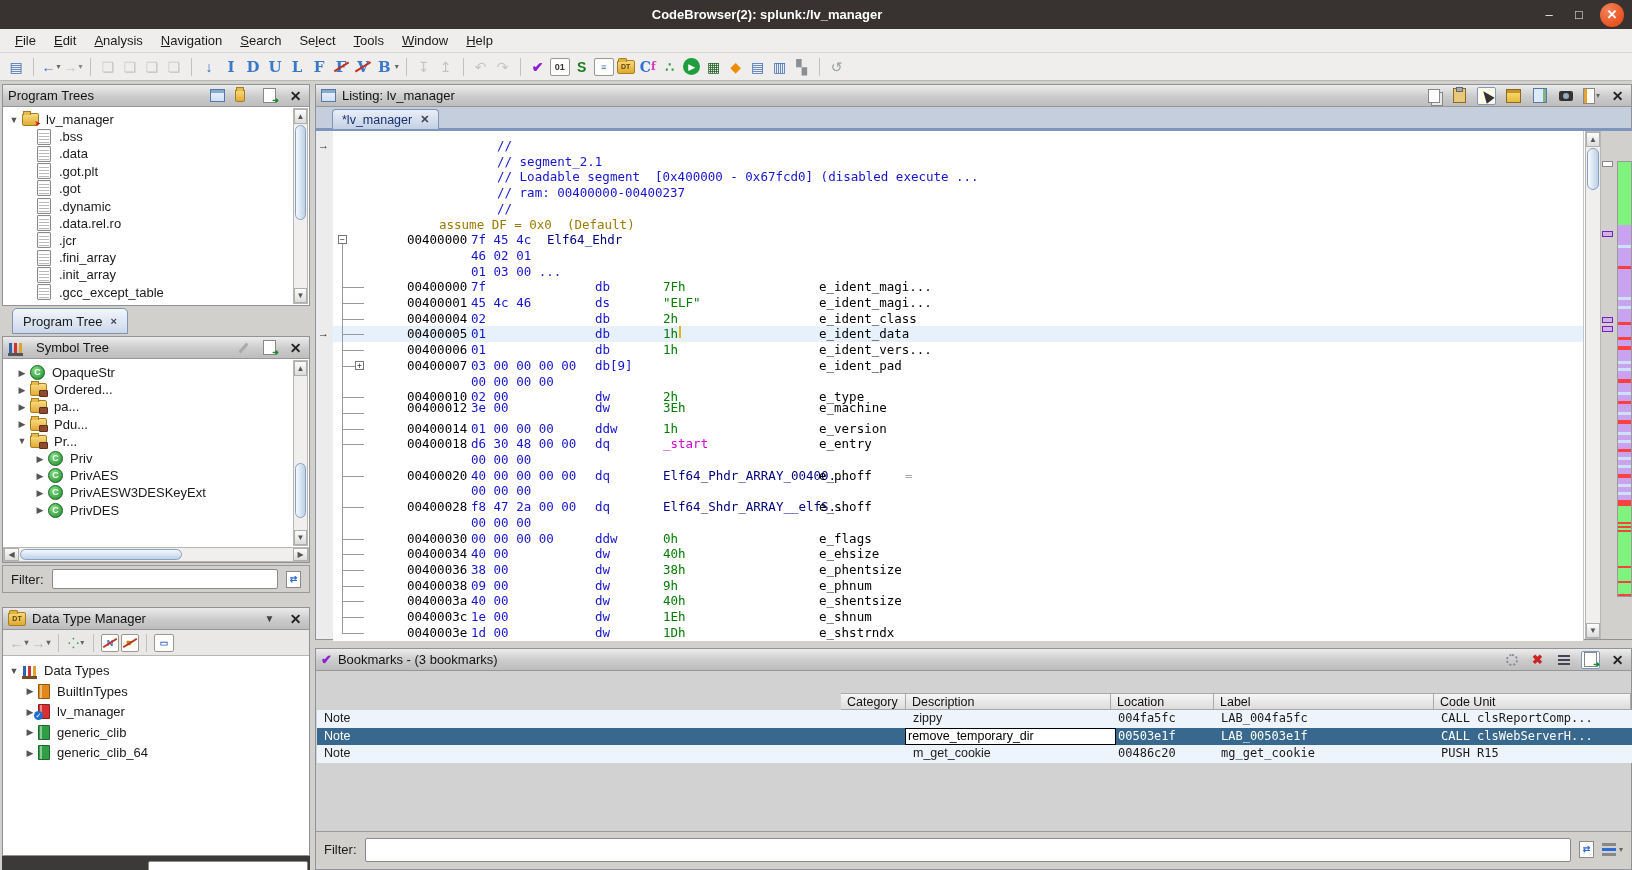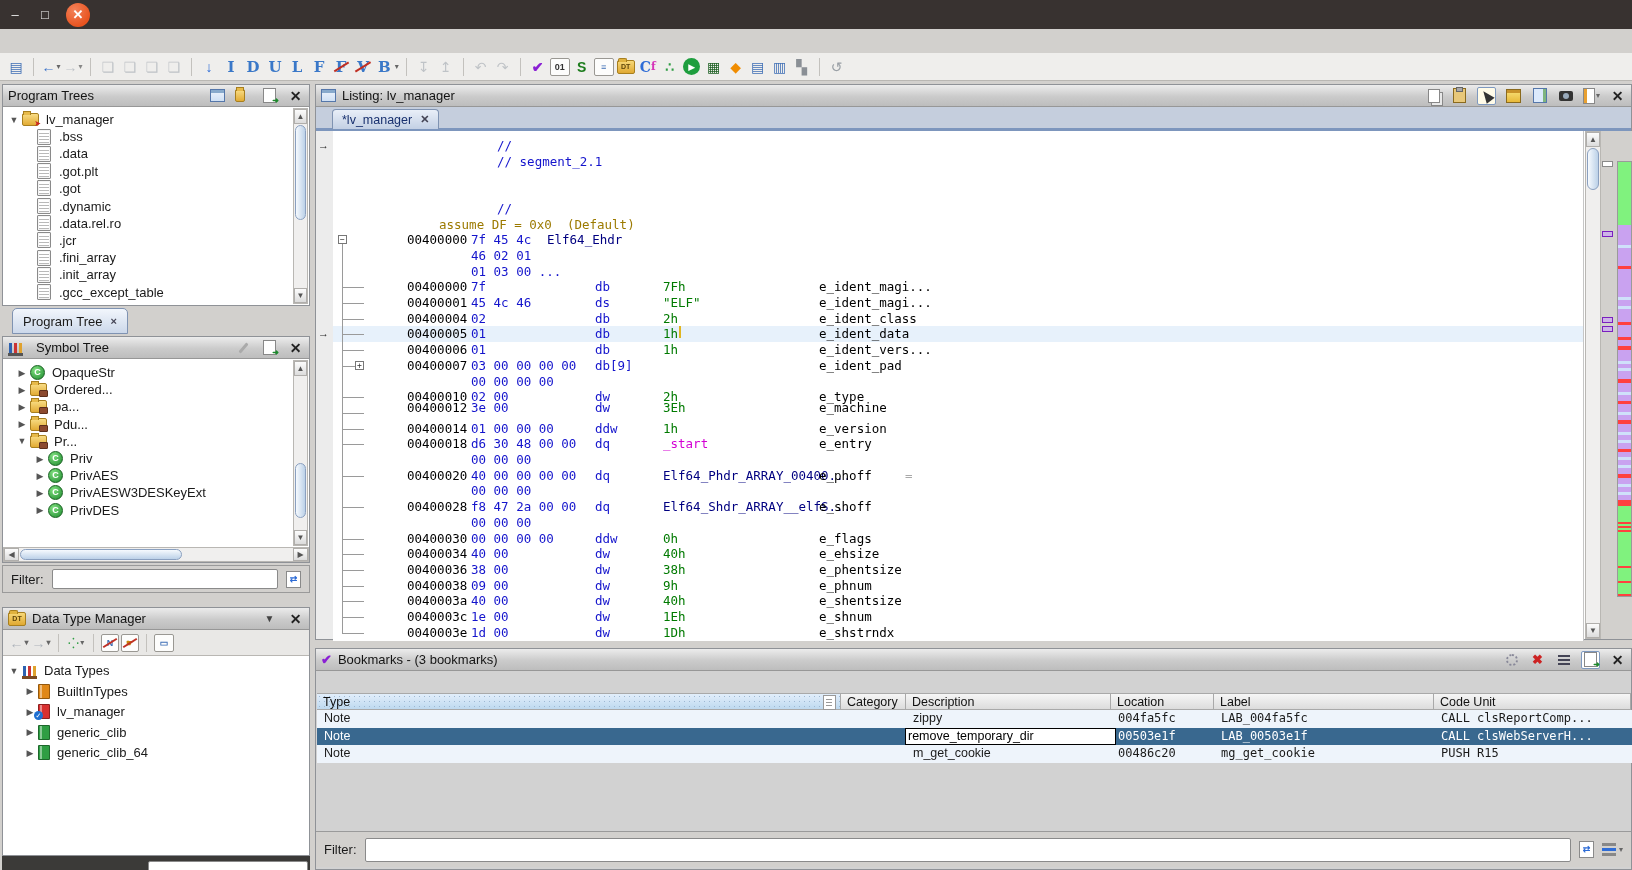--- a/index.html
+++ b/index.html
@@ -129,25 +129,37 @@
   .i-pencil{display:inline-block;width:3px;height:12px;background:#aaa;transform:rotate(40deg);border-radius:1px;}
   .i-table{display:inline-block;width:13px;height:11px;background:linear-gradient(#eef4fc,#cfe0f4);border:1px solid #5577aa;box-shadow:inset 0 3px 0 #88aacc;}
   .redx{color:#c22;font-weight:bold;}
 </style>
 </head>
 <body>
 
 <div id="app">
 
   <div id="titlebar" class="abs">
+    <div class="title">CodeBrowser(2): splunk:/lv_manager</div>
     <div class="winbtn">–</div>
     <div class="winbtn">□</div>
     <div id="win-close">✕</div>
   </div>
 
+  <div id="menubar" class="abs">
+      <span class="menu-item"><u>F</u>ile</span>
+      <span class="menu-item"><u>E</u>dit</span>
+      <span class="menu-item"><u>A</u>nalysis</span>
+      <span class="menu-item"><u>N</u>avigation</span>
+      <span class="menu-item"><u>S</u>earch</span>
+      <span class="menu-item">Se<u>l</u>ect</span>
+      <span class="menu-item"><u>T</u>ools</span>
+      <span class="menu-item"><u>W</u>indow</span>
+      <span class="menu-item"><u>H</u>elp</span>
+    </div>
 
   <div id="toolbar" class="abs">
       <span class="ticon">
         <span style="color: rgb(63, 111, 181);">▤</span>
       </span>
       <span class="tsep"></span>
       <span class="ticon">
         <span style="color: rgb(59, 114, 201); font-weight: bold;">←</span>
         <span class="dd">▾</span>
       </span>
@@ -512,20 +524,22 @@
       </div>
     </div>
     <div style="position:absolute;left:0;top:46px;width:1315px;height:508px;" id="listing-content">
       <div style="position:absolute;left:0;top:0;width:17px;height:100%;background:#ececec;border-right:1px solid #cfcfcf;" id="listing-margin">
           <div class="margin-arrow" style="top: 8px;">→</div>
           <div class="margin-arrow" style="top: 196.4px;">→</div>
         </div>
       <div id="listing-white">
           <div class="lline" style="top: 7px;"><span class="c-comment" style="left: 164px;">//</span></div>
           <div class="lline" style="top: 22.7px;"><span class="c-comment" style="left: 164px;">// segment_2.1</span></div>
+          <div class="lline" style="top: 38.4px;"><span class="c-comment" style="left: 164px;">// Loadable segment  [0x400000 - 0x67fcd0] (disabled execute ...</span></div>
+          <div class="lline" style="top: 54.1px;"><span class="c-comment" style="left: 164px;">// ram: 00400000-00400237</span></div>
           <div class="lline" style="top: 69.8px;"><span class="c-comment" style="left: 164px;">//</span></div>
           <div class="lline" style="top: 85.5px;"><span class="c-assume" style="left: 106px;">assume DF = 0x0  (Default)</span></div>
           <div class="lline" style="top: 101.2px;"><span class="c-addr" style="left: 74px;">00400000</span><span class="c-bytes" style="left: 138px;">7f 45 4c</span><span class="c-label" style="left: 214px;">Elf64_Ehdr</span></div>
           <div class="lline" style="top: 116.9px;"><span class="c-bytes" style="left: 138px;">46 02 01</span></div>
           <div class="lline" style="top: 132.6px;"><span class="c-bytes" style="left: 138px;">01 03 00 ...</span></div>
           <div class="lline" style="top: 148.3px;"><span class="c-addr" style="left: 74px;">00400000</span><span class="c-bytes" style="left: 138px;">7f</span><span class="c-mn" style="left: 262px;">db</span><span class="c-const" style="left: 330px;">7Fh</span><span class="c-field" style="left: 486px;">e_ident_magi...</span></div>
           <div class="lline" style="top: 164px;"><span class="c-addr" style="left: 74px;">00400001</span><span class="c-bytes" style="left: 138px;">45 4c 46</span><span class="c-mn" style="left: 262px;">ds</span><span class="c-const" style="left: 330px;">"ELF"</span><span class="c-field" style="left: 486px;">e_ident_magi...</span></div>
           <div class="lline" style="top: 179.7px;"><span class="c-addr" style="left: 74px;">00400004</span><span class="c-bytes" style="left: 138px;">02</span><span class="c-mn" style="left: 262px;">db</span><span class="c-const" style="left: 330px;">2h</span><span class="c-field" style="left: 486px;">e_ident_class</span></div>
           <div class="lline hl" style="top: 195.4px;"><span class="c-addr" style="left: 74px;">00400005</span><span class="c-bytes" style="left: 138px;">01</span><span class="c-mn" style="left: 262px;">db</span><span class="c-const" style="left: 330px;">1h<span class="caret"></span></span><span class="c-field" style="left: 486px;">e_ident_data</span></div>
           <div class="lline" style="top: 211.1px;"><span class="c-addr" style="left: 74px;">00400006</span><span class="c-bytes" style="left: 138px;">01</span><span class="c-mn" style="left: 262px;">db</span><span class="c-const" style="left: 330px;">1h</span><span class="c-field" style="left: 486px;">e_ident_vers...</span></div>
@@ -658,21 +672,20 @@
           <span class="hicon">
             <span class="i-list"></span>
           </span>
           <span class="hicon boxed">
             <span class="i-export"></span>
           </span>
           <span class="hicon closex">✕</span>
         </span>
     </div>
     <div id="bk-table" style="position:relative;width:1315px;height:160px;">
-        <div class="bk-hcell sorted" style="left: 1px; width: 524px; top: 22px;">Type<span class="sorticon" style="right: 4px;"></span></div>
         <div class="bk-hcell" style="left: 525px; width: 65px; top: 22px;">Category</div>
         <div class="bk-hcell" style="left: 590px; width: 205px; top: 22px;">Description</div>
         <div class="bk-hcell" style="left: 795px; width: 103px; top: 22px;">Location</div>
         <div class="bk-hcell" style="left: 898px; width: 220px; top: 22px;">Label</div>
         <div class="bk-hcell" style="left: 1118px; width: 197px; top: 22px;">Code Unit</div>
         <div class="bk-row" style="top: 39px; background: rgb(238, 244, 251);">
           <div class="bk-cell" style="left: 1px; width: 524px;">Note</div>
           <div class="bk-cell" style="left: 525px; width: 65px;"></div>
           <div class="bk-cell" style="left: 590px; width: 205px;">zippy</div>
           <div class="bk-cell mono" style="left: 795px; width: 103px;">004fa5fc</div>

